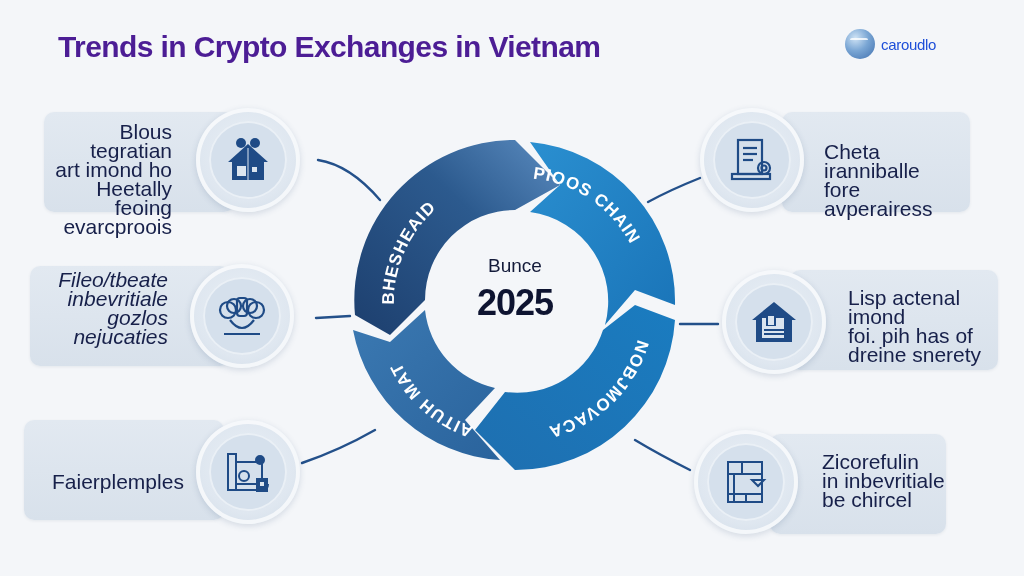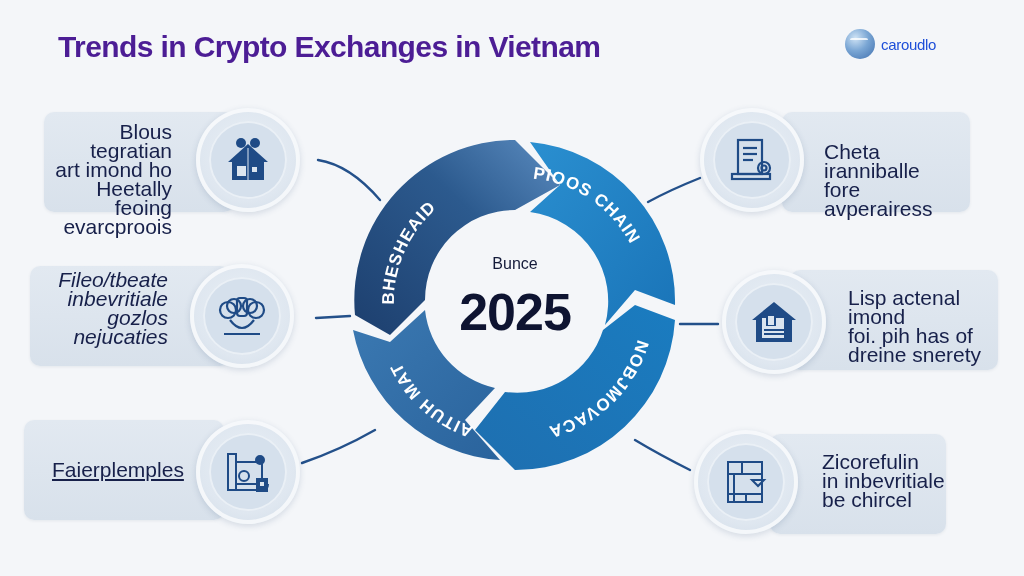--- a/index.html
+++ b/index.html
@@ -55,25 +55,25 @@
       width: 78px; height: 78px; border-radius: 50%;
       background: #d5e0ec;
       display: flex; align-items: center; justify-content: center;
       box-shadow: inset 0 0 0 2px rgba(255,255,255,0.5);
     }
     .bubble svg { width: 52px; height: 52px; }
 
     .cycle { position: absolute; left: 345px; top: 130px; width: 340px; height: 340px; }
     .center-label {
       position: absolute; left: 440px; top: 255px; width: 150px; text-align: center;
-      font-size: 16px; color: #141b3a;
+      font-size: 19px; color: #141b3a;
     }
     .center-year {
       position: absolute; left: 430px; top: 282px; width: 170px; text-align: center;
-      font-size: 52px; font-weight: bold; color: #0e1431; letter-spacing: -1px;
+      font-size: 36px; font-weight: bold; color: #0e1431; letter-spacing: -1px;
     }
   </style>
 </head>
 <body>
 
 <div class="title">Trends in Crypto Exchanges in Vietnam</div>
 <div class="brand">
   <div class="brand-logo"></div>
   <span class="brand-name">caroudlo</span>
 </div>
@@ -128,21 +128,21 @@
         <circle cx="34" cy="16" r="7"></circle>
         <rect x="21" y="8" width="10" height="18" rx="3"></rect>
         <path d="M14 30 Q 26 46 38 30"></path>
         <line x1="8" y1="44" x2="44" y2="44"></line>
       </g>
     </svg>
   </div>
 </div>
 
 <div class="card left" style="left:24px; top:420px; width:200px;">
-  <div class="card-text" style="left:28px; top:40px; text-align:center;text-decoration:underline;">
+  <div class="card-text" style="left:28px; top:52px; text-align:center;">
     <div>Faierplemples</div>
   </div>
 </div>
 <div class="bubble" style="left:196px; top:420px;">
   <div class="bubble-inner">
     <svg viewBox="0 0 52 52">
       <g fill="none" stroke="#1f4b86" stroke-width="2">
         <rect x="6" y="8" width="8" height="36"></rect>
         <rect x="14" y="16" width="26" height="22"></rect>
         <circle cx="22" cy="30" r="5"></circle>

